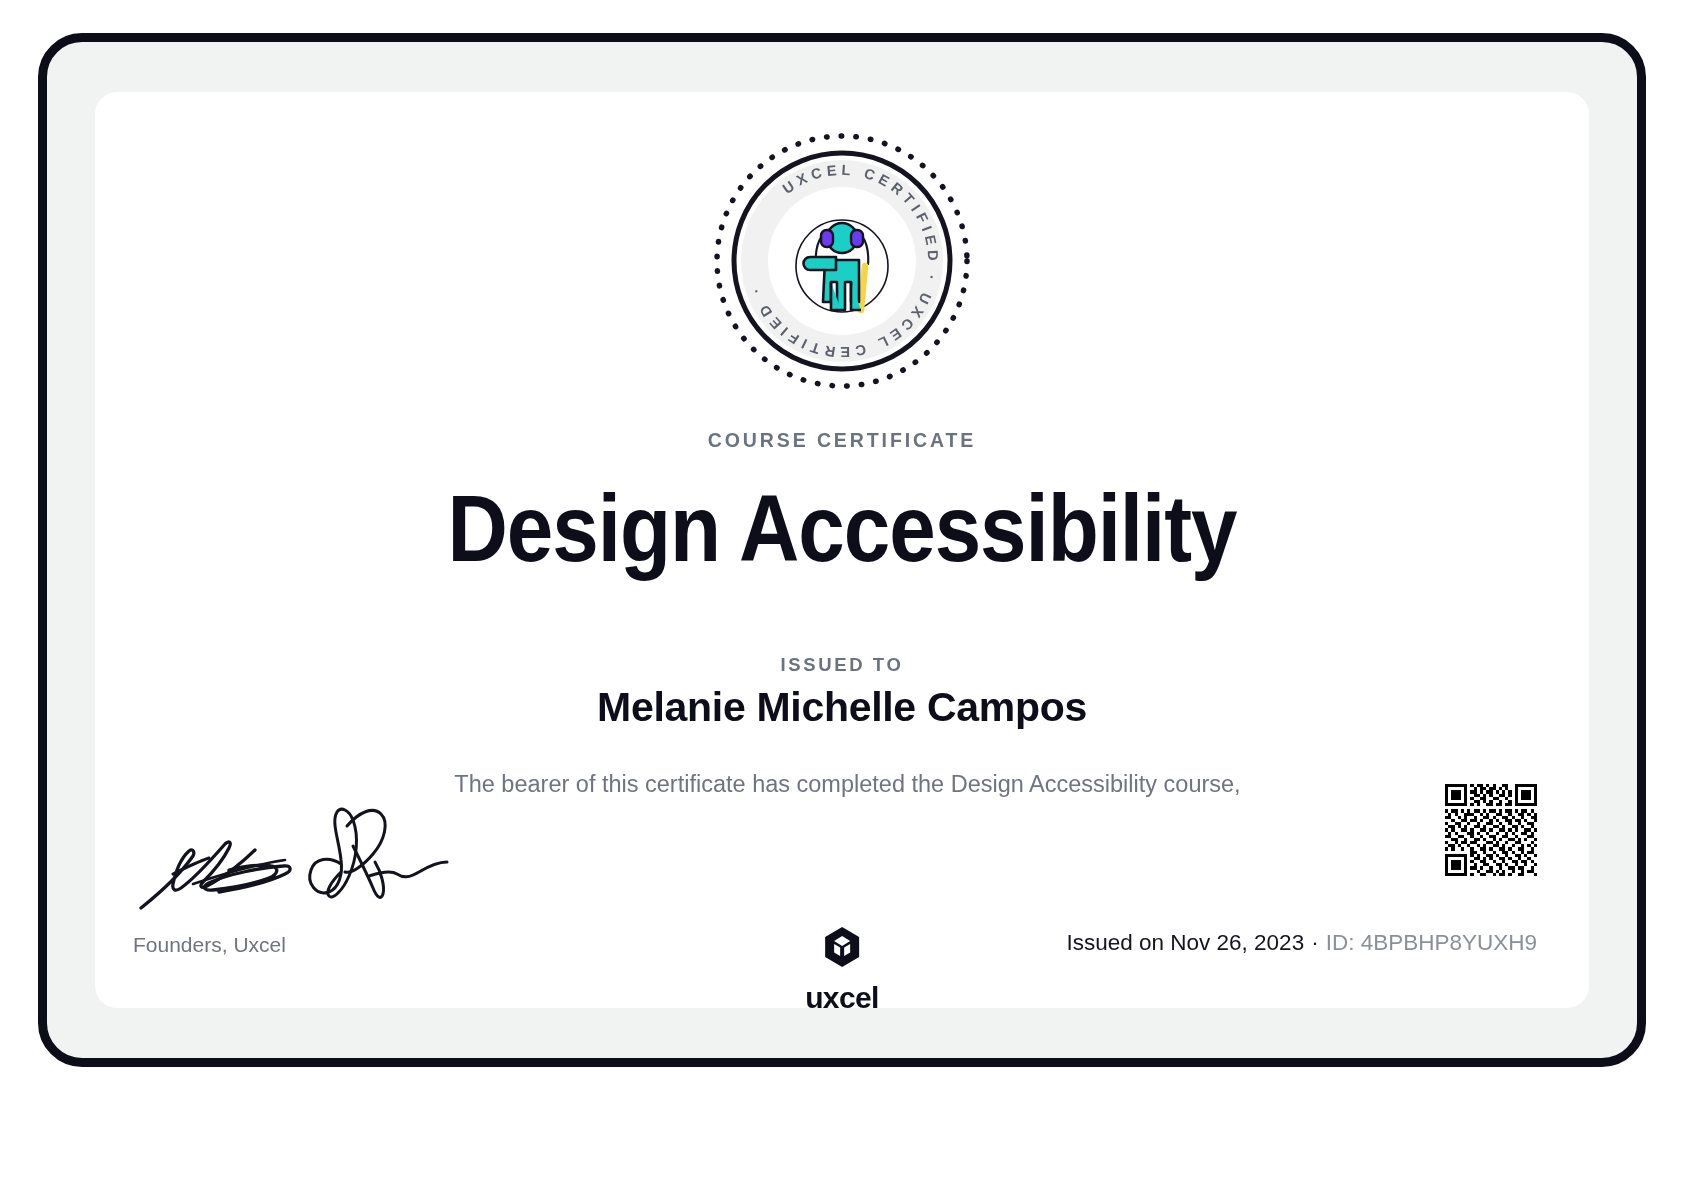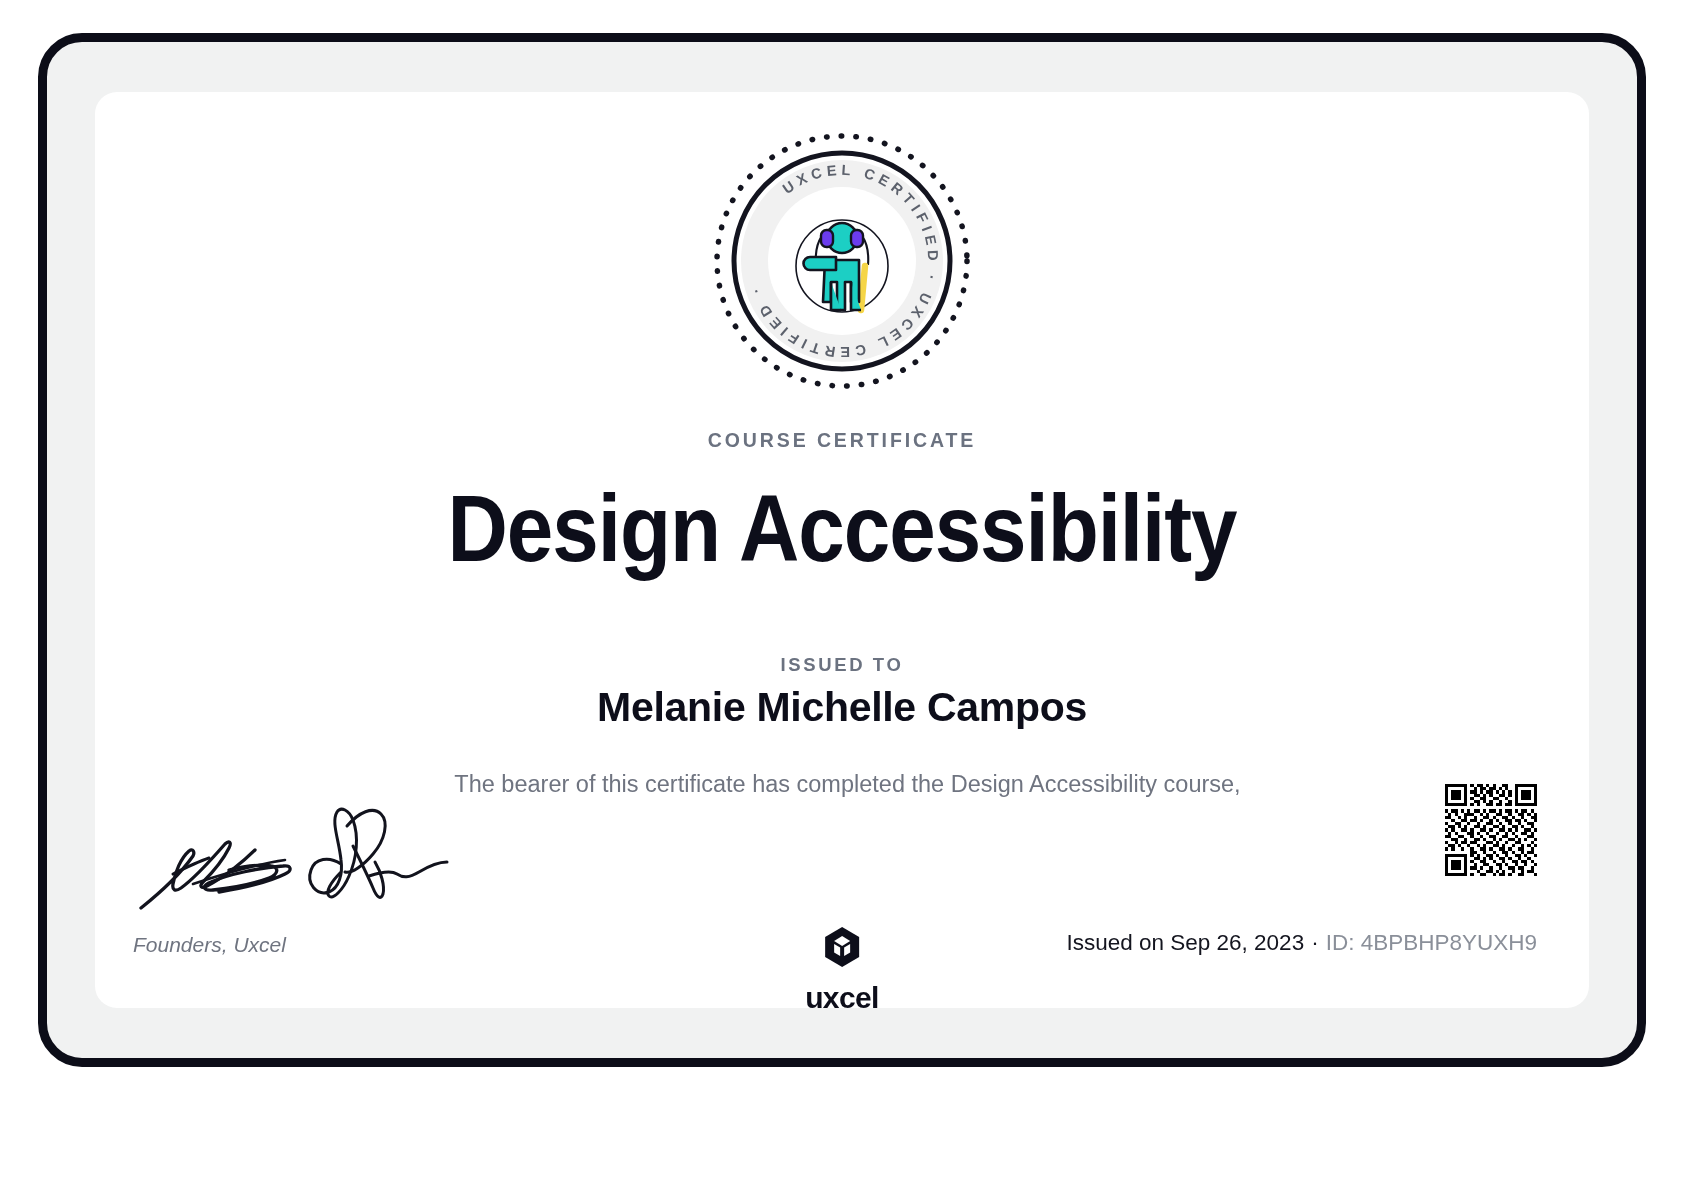--- a/index.html
+++ b/index.html
@@ -118,21 +118,20 @@
     left: 38px;
     top: 18px;
     width: 340px;
   }
   #signature-founders-label {
     position: absolute;
     left: 38px;
     top: 155px;
     font-size: 21px;
     color: #6f7480;
-    font-style: italic;
   }
 
   #brand-logo {
     position: absolute;
     left: 50%;
     transform: translateX(-50%);
     top: 148px;
     display: flex;
     align-items: center;
     gap: 13px;
@@ -248,21 +247,21 @@
         <svg width="38" height="42" viewBox="0 0 38 42">
           <path d="M 19,1 L 36,11 L 36,31 L 19,41 L 2,31 L 2,11 Z" fill="#0d0e1a"></path>
           <path d="M 19,10 L 27,15 L 19,20 L 11,15 Z" fill="#ffffff"></path>
           <path d="M 11,18 L 17,21.5 L 17,30 L 11,26.5 Z" fill="#ffffff"></path>
           <path d="M 27,18 L 27,26.5 L 21,30 L 21,21.5 Z" fill="#ffffff"></path>
         </svg>
         <span id="brand-wordmark">uxcel</span>
       </div>
 
       <div id="issue-meta">
-        <span id="issue-date-text">Issued on Sep 26, 2023</span><span id="issue-separator">·</span><span id="issue-id-text">ID: 4BPBHP8YUXH9</span>
+        <span id="issue-date-text">Issued on Nov 26, 2023</span><span id="issue-separator">·</span><span id="issue-id-text">ID: 4BPBHP8YUXH9</span>
       </div>
 
       <svg id="qr-code" viewBox="0 0 29 29" shape-rendering="crispEdges">
         <rect width="29" height="29" fill="#ffffff"></rect>
         <g fill="#000000">
           <path d="M0,0h7v1h-7z M0,1h1v5h-1z M6,1h1v5h-1z M2,2h3v3h-3z M0,6h7v1h-7z"></path>
           <path d="M22,0h7v1h-7z M22,1h1v5h-1z M28,1h1v5h-1z M24,2h3v3h-3z M22,6h7v1h-7z"></path>
           <path d="M0,22h7v1h-7z M0,23h1v5h-1z M6,23h1v5h-1z M2,24h3v3h-3z M0,28h7v1h-7z"></path>
           <path d="M8,0h1v1h-1z M10,0h2v1h-2z M13,0h1v1h-1z M15,0h1v1h-1z M18,0h2v1h-2z"></path>
           <path d="M9,1h1v1h-1z M11,1h1v1h-1z M12,1h1v1h-1z M14,1h2v1h-2z M17,1h1v1h-1z M19,1h1v1h-1z"></path>

